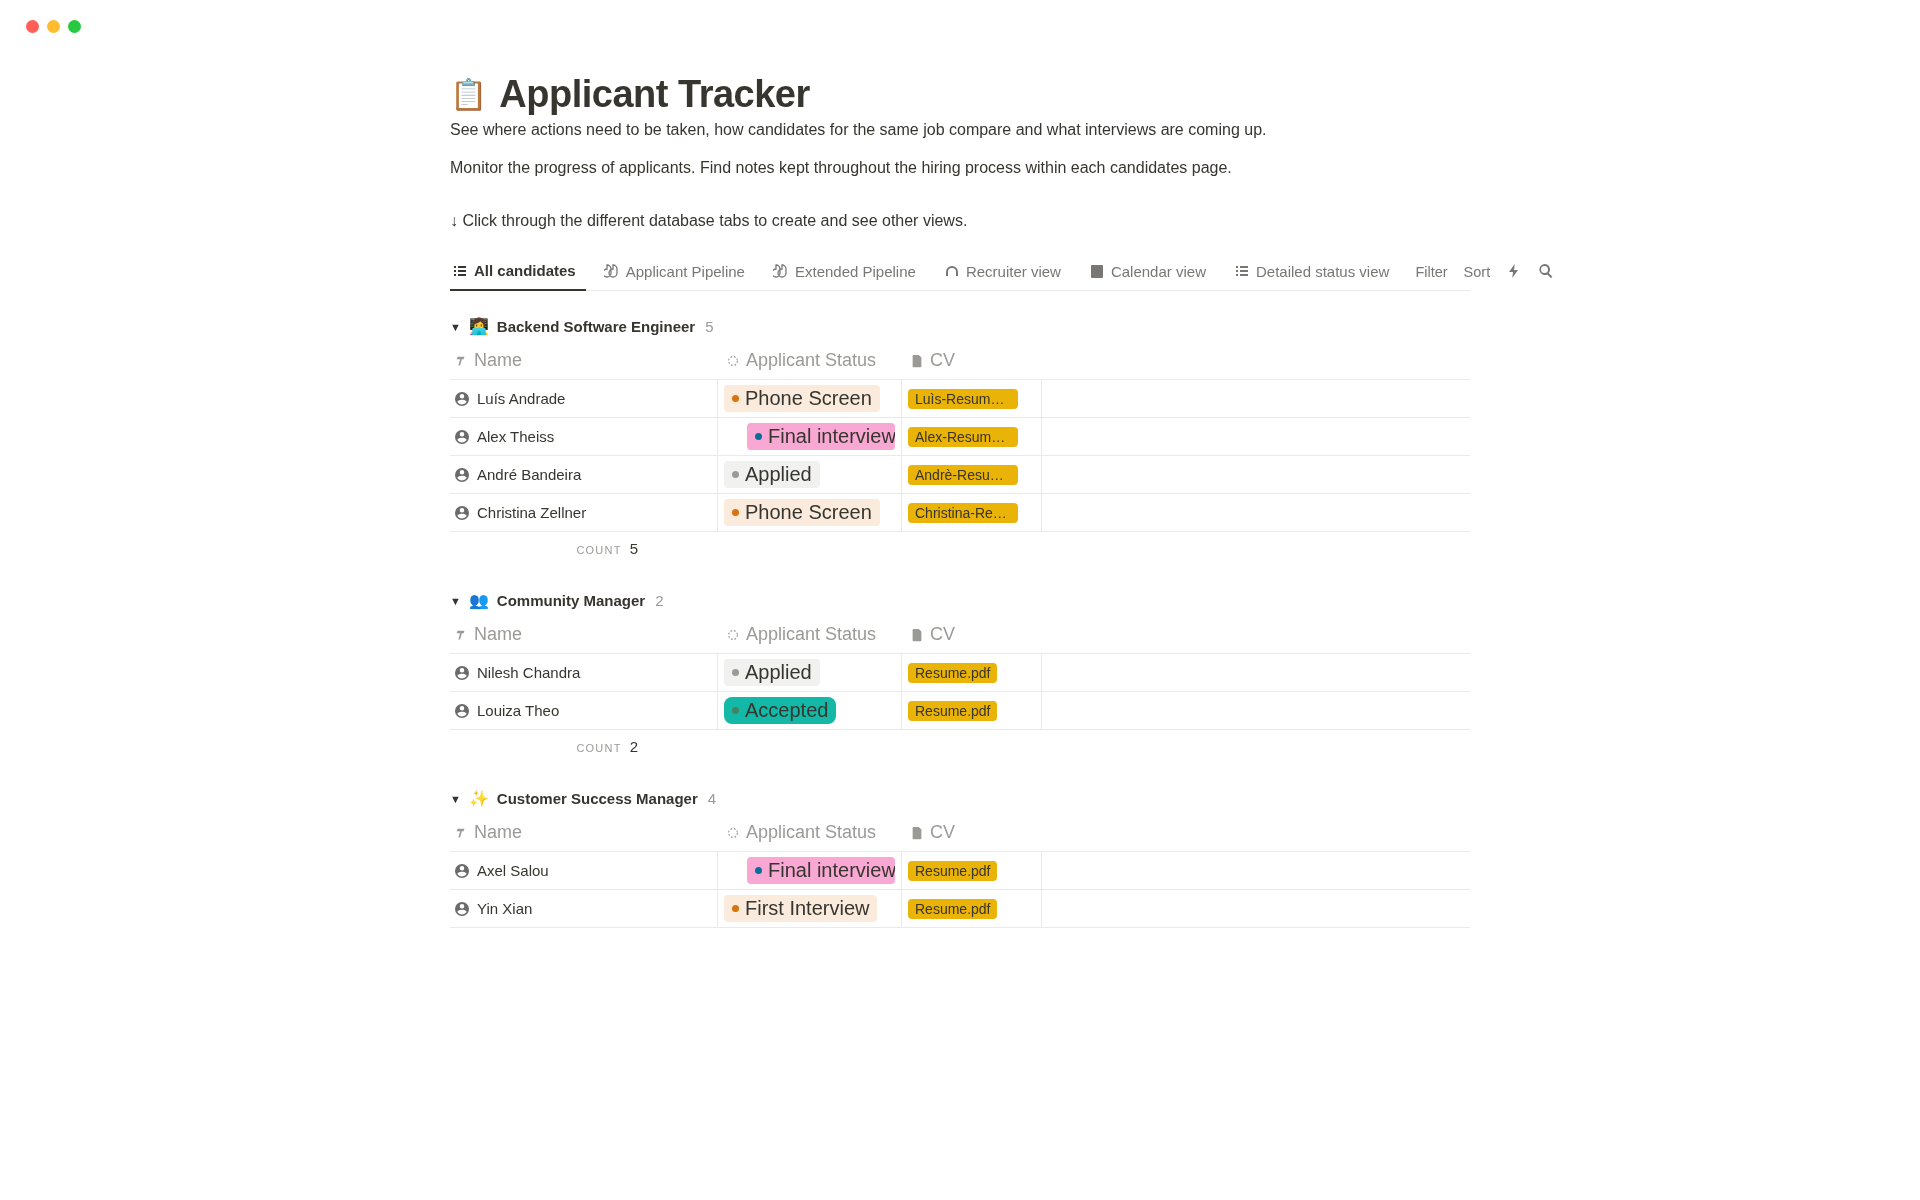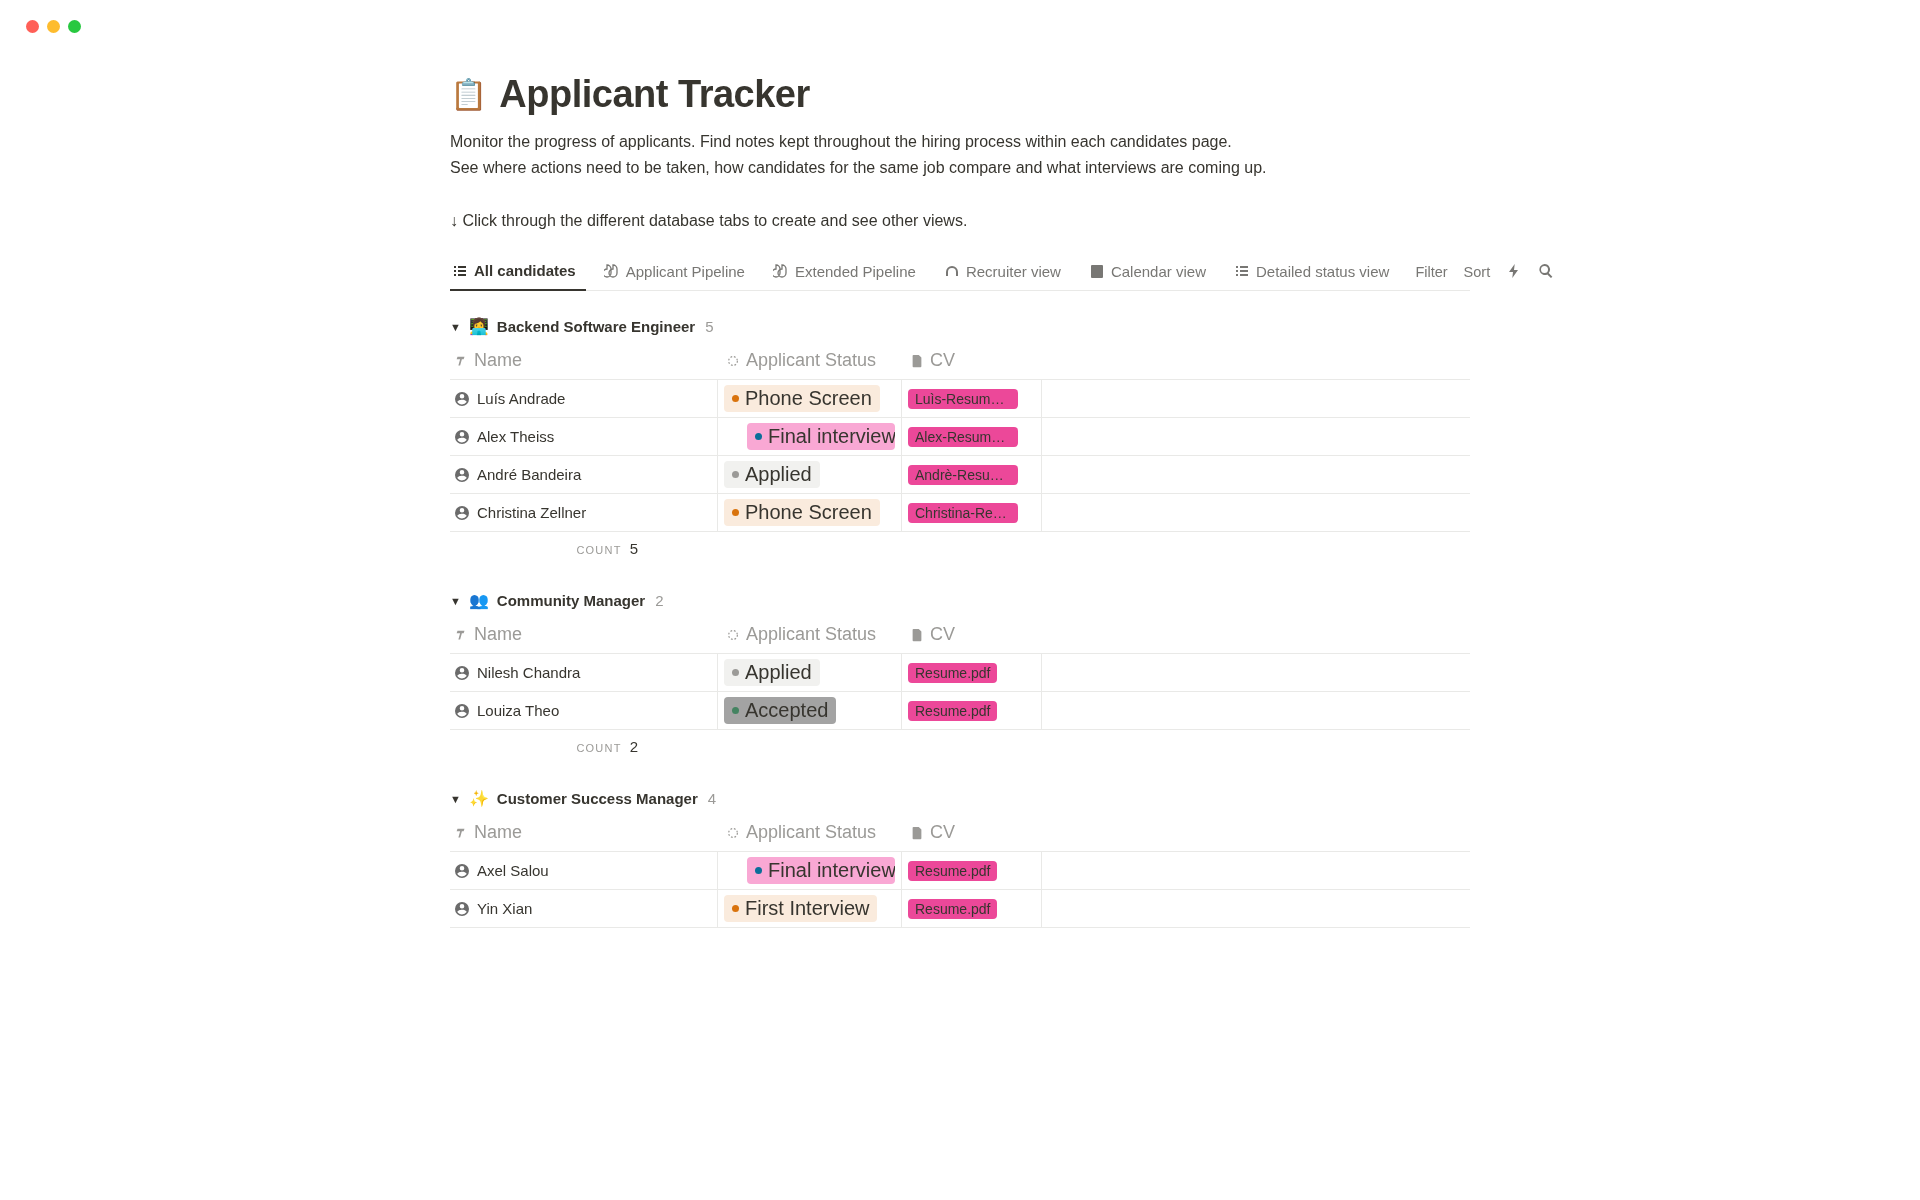--- a/index.html
+++ b/index.html
@@ -176,24 +176,24 @@
   text-overflow: ellipsis;
   white-space: nowrap;
 }
 .pill .dot {
   width: 7px; height: 7px; border-radius: 50%; flex-shrink: 0;
 }
 .pill-gray { background: #f1f1ef; } .pill-gray .dot { background: #9b9a97; }
 .pill-orange { background: #faebdd; } .pill-orange .dot { background: #d9730d; }
 .pill-yellow { background: #fbf3db; } .pill-yellow .dot { background: #dfab01; }
 .pill-blue { background: #f9a8d4; margin-left: 23px; } .pill-blue .dot { background: #0b6e99; }
-.pill-green { background: #a3a3a3; } .pill-green .dot { background: #448361; }
+.pill-green { background: #14b8a6; border-radius: 8px; } .pill-green .dot { background: #448361; }
 
 .chip {
-  background: #ec4899;
+  background: #eab308;
   padding: 2px 7px;
   border-radius: 4px;
   font-size: 14px;
   color: #37352f;
   max-width: 110px;
   overflow: hidden;
   text-overflow: ellipsis;
   white-space: nowrap;
 }
 
@@ -228,22 +228,22 @@
   <span class="tl-green"></span>
 </div>
 
 <div class="page">
 
   <div class="title-row">
     <span class="title-icon">📋</span>
     <h1 class="page-title">Applicant Tracker</h1>
   </div>
 
+  <p class="desc" style="margin-top:2px">See where actions need to be taken, how candidates for the same job compare and what interviews are coming up.</p>
   <p class="desc">Monitor the progress of applicants. Find notes kept throughout the hiring process within each candidates page.</p>
-  <p class="desc" style="margin-top:2px">See where actions need to be taken, how candidates for the same job compare and what interviews are coming up.</p>
   <p class="subdesc">↓ Click through the different database tabs to create and see other views.</p>
 
   <div class="tabs-row">
     <div id="tabs-container" style="display:flex">
         <div class="tab active">
           <span class="tab-icon">
             <svg viewBox="0 0 16 16">
               <path d="M2 3h2v2H2V3zm4 0h8v2H6V3zM2 7h2v2H2V7zm4 0h8v2H6V7zm-4 4h2v2H2v-2zm4 0h8v2H6v-2z"></path>
             </svg>
           </span>

